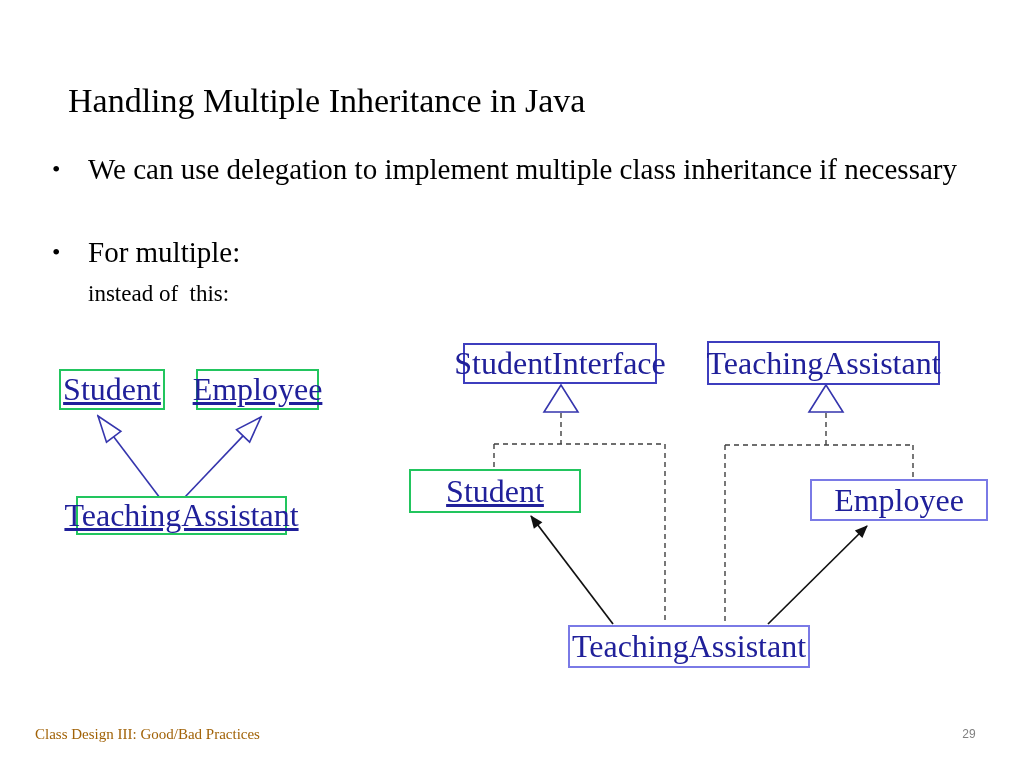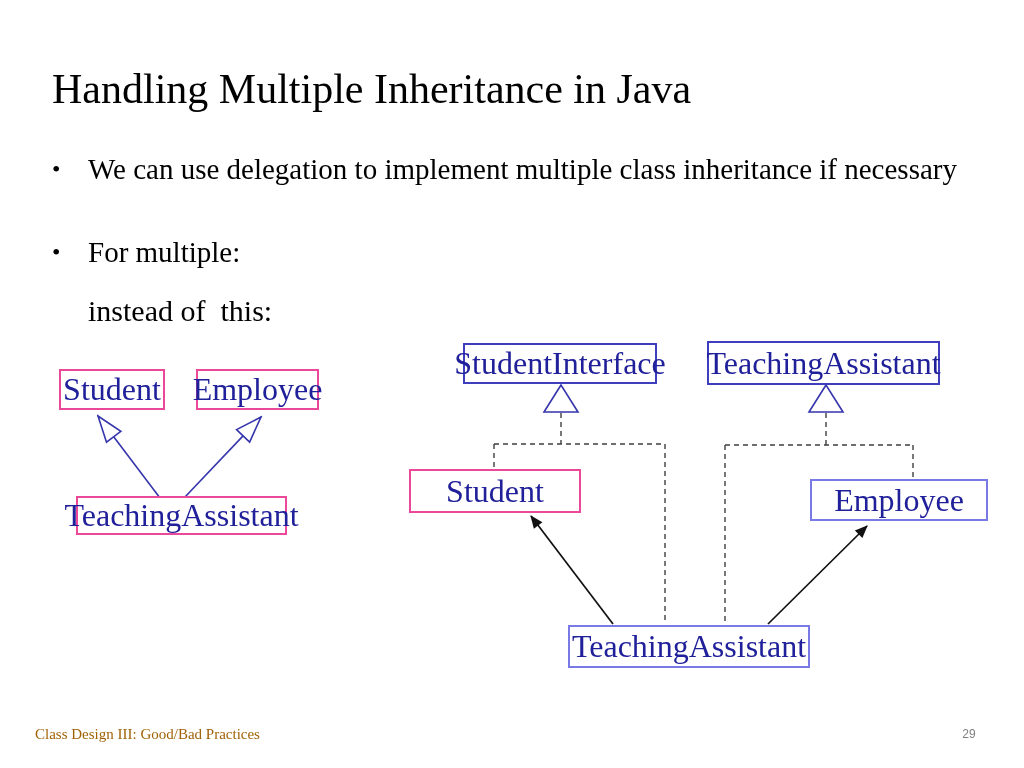--- a/index.html
+++ b/index.html
@@ -10,22 +10,22 @@
     background: #ffffff;
     font-family: "Liberation Serif", serif;
     color: #000000;
     overflow: hidden;
   }
 
   .title {
     position: absolute;
     left: 52px;
     top: 66px;
-    margin: 0;
-    font-size: 42px;
+    margin: 16px;
+    font-size: 34px;
     font-weight: normal;
     line-height: 1.1;
     color: #000000;
     white-space: nowrap;
   }
 
   .bullet-item {
     position: absolute;
     left: 52px;
     display: flex;
@@ -39,22 +39,22 @@
     flex: 0 0 36px;
     font-size: 24px;
     line-height: 38px;
   }
   .bullet-item .btext { flex: 1 1 auto; }
   #bullet-1 { top: 150px; }
   #bullet-2 { top: 233px; }
 
   .compare-label {
     position: absolute;
-    top: 292px;
-    font-size: 30px;
+    top: 275px;
+    font-size: 23px;
     line-height: 38px;
     white-space: pre;
   }
   #compare-left  { left: 88px; }
   #compare-right { left: 443px; }
 
   .wires {
     position: absolute;
     left: 0; top: 0;
     z-index: 1;
@@ -66,21 +66,21 @@
     background: #ffffff;
     color: #20209a;
     font-size: 32px;
     display: flex;
     align-items: center;
     justify-content: center;
     z-index: 2;
     white-space: nowrap;
   }
   .border-strong { border: 2px solid #3e3ebe; }
-  .border-mid    { border: 2px solid #ec4899; }
+  .border-mid    { border: 2px solid #22c55e; text-decoration: underline; }
   .border-light  { border: 2px solid #7a7ae6; }
 
   
   #box-student-before  { left: 59px;  top: 369px; width: 106px; height: 41px; }
   #box-employee-before { left: 196px; top: 369px; width: 123px; height: 41px; }
   #box-ta-before       { left: 76px;  top: 496px; width: 211px; height: 39px; }
 
   
   #box-student-interface  { left: 463px; top: 343px; width: 194px; height: 41px; }
   #box-employee-interface { left: 707px; top: 341px; width: 233px; height: 44px; }

